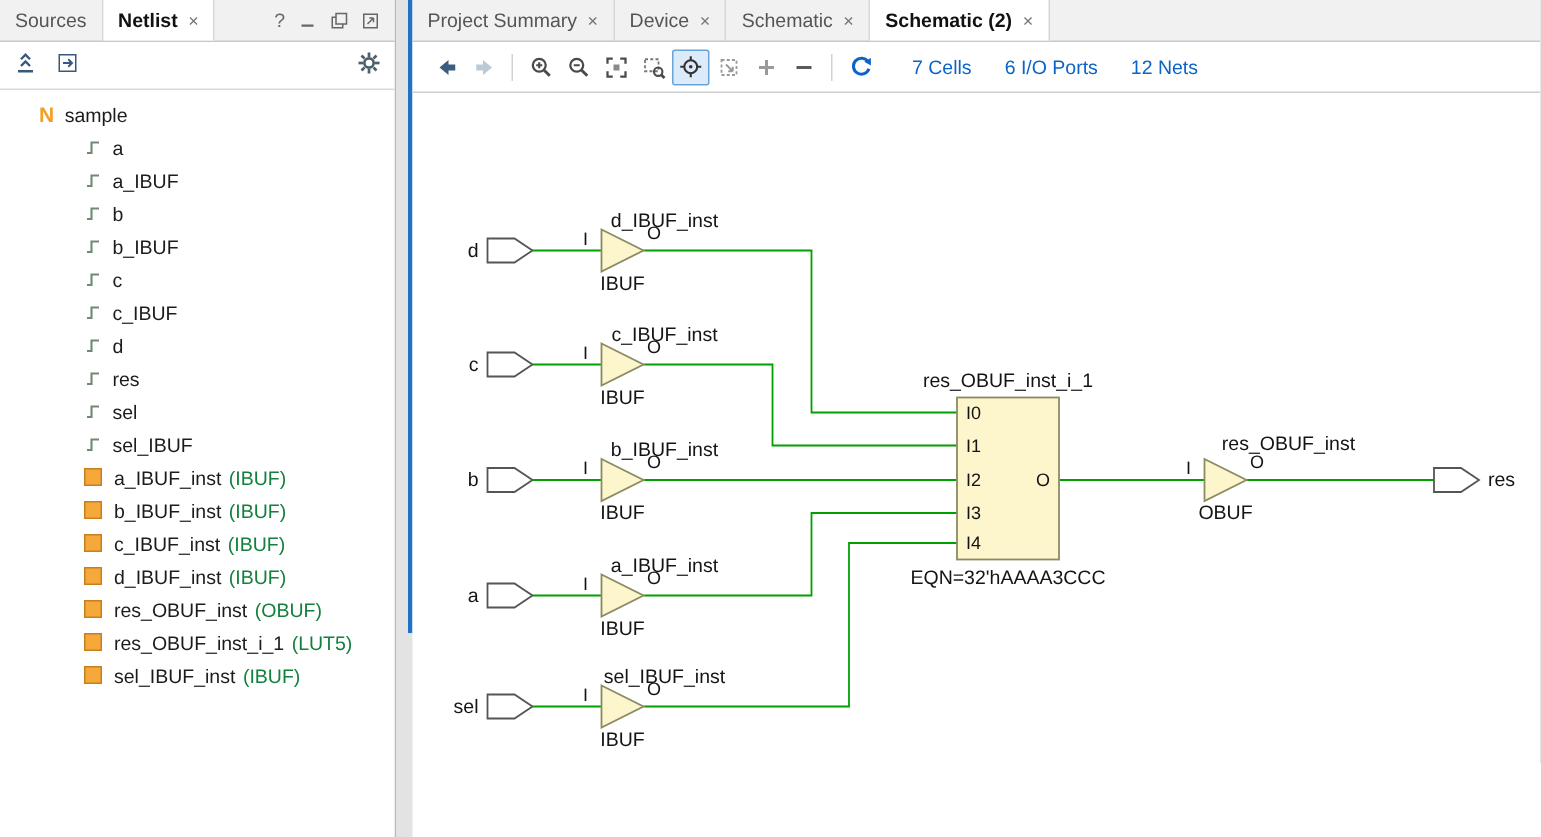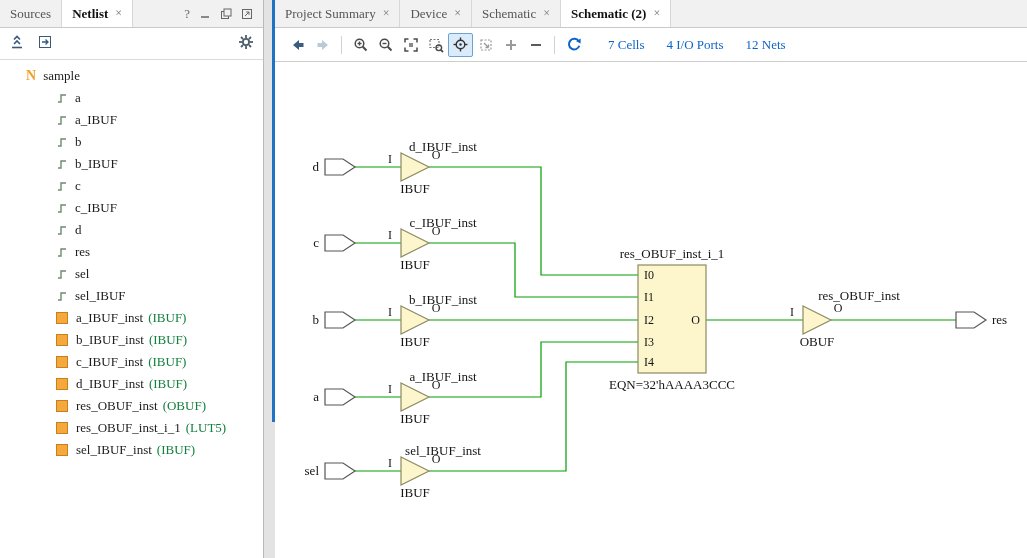--- a/index.html
+++ b/index.html
@@ -1,17 +1,17 @@
 <!DOCTYPE html>
 <html><head>
 <meta charset="utf-8">
 <style>
   html,body{margin:0;padding:0;background:#d8d8d8;}
   .app{position:relative;width:1027px;height:558px;background:#e3e3e3;
-       font-family:Liberation Serif, serif;overflow:hidden;font-size:13px;color:#222;}
+       font-family:Liberation Sans, sans-serif;overflow:hidden;font-size:13px;color:#222;}
 
   
   .left-panel{position:absolute;left:0;top:0;width:263px;height:558px;background:#fff;
               border-right:1px solid #b9b9b9;display:flex;flex-direction:column;}
   .tabbar{height:27px;background:#f1f1f1;border-bottom:1px solid #c9c9c9;display:flex;align-items:stretch;flex:none;}
   .tab{display:flex;align-items:center;padding:0 10px;color:#555;border-right:1px solid #d7d7d7;cursor:default;}
   .tab.active{background:#fff;color:#111;font-weight:bold;}
   .tab .close{margin-left:7px;color:#777;font-weight:normal;font-size:12px;}
   .winicons{margin-left:auto;display:flex;align-items:center;gap:9px;padding:0 10px;color:#666;}
   .winicons span{display:flex;align-items:center;justify-content:center;}
@@ -327,21 +327,21 @@
           </svg>
         </span>
       <span class="tsep"></span>
       <span class="tbtn">
           <svg width="16" height="16">
             <path d="M12.7 4.2 A5.3 5.3 0 1 0 13.3 8.8" fill="none" stroke="#0d64c8" stroke-width="2"></path>
             <polygon points="14.6,1.6 14.6,6.6 10.2,4.2" fill="#0d64c8"></polygon>
           </svg>
         </span>
       <span class="stat">7 Cells</span>
-      <span class="stat">4 I/O Ports</span>
+      <span class="stat">6 I/O Ports</span>
       <span class="stat">12 Nets</span>
     </div>
 
     <div class="canvas">
       <svg width="752" height="497" viewBox="0 0 752 497">
 
         <g>
           <polygon class="port" points="50,97 68,97 80,105 68,113 50,113"></polygon>
           <text class="sname" x="44" y="109" text-anchor="end">d</text>
         </g>

